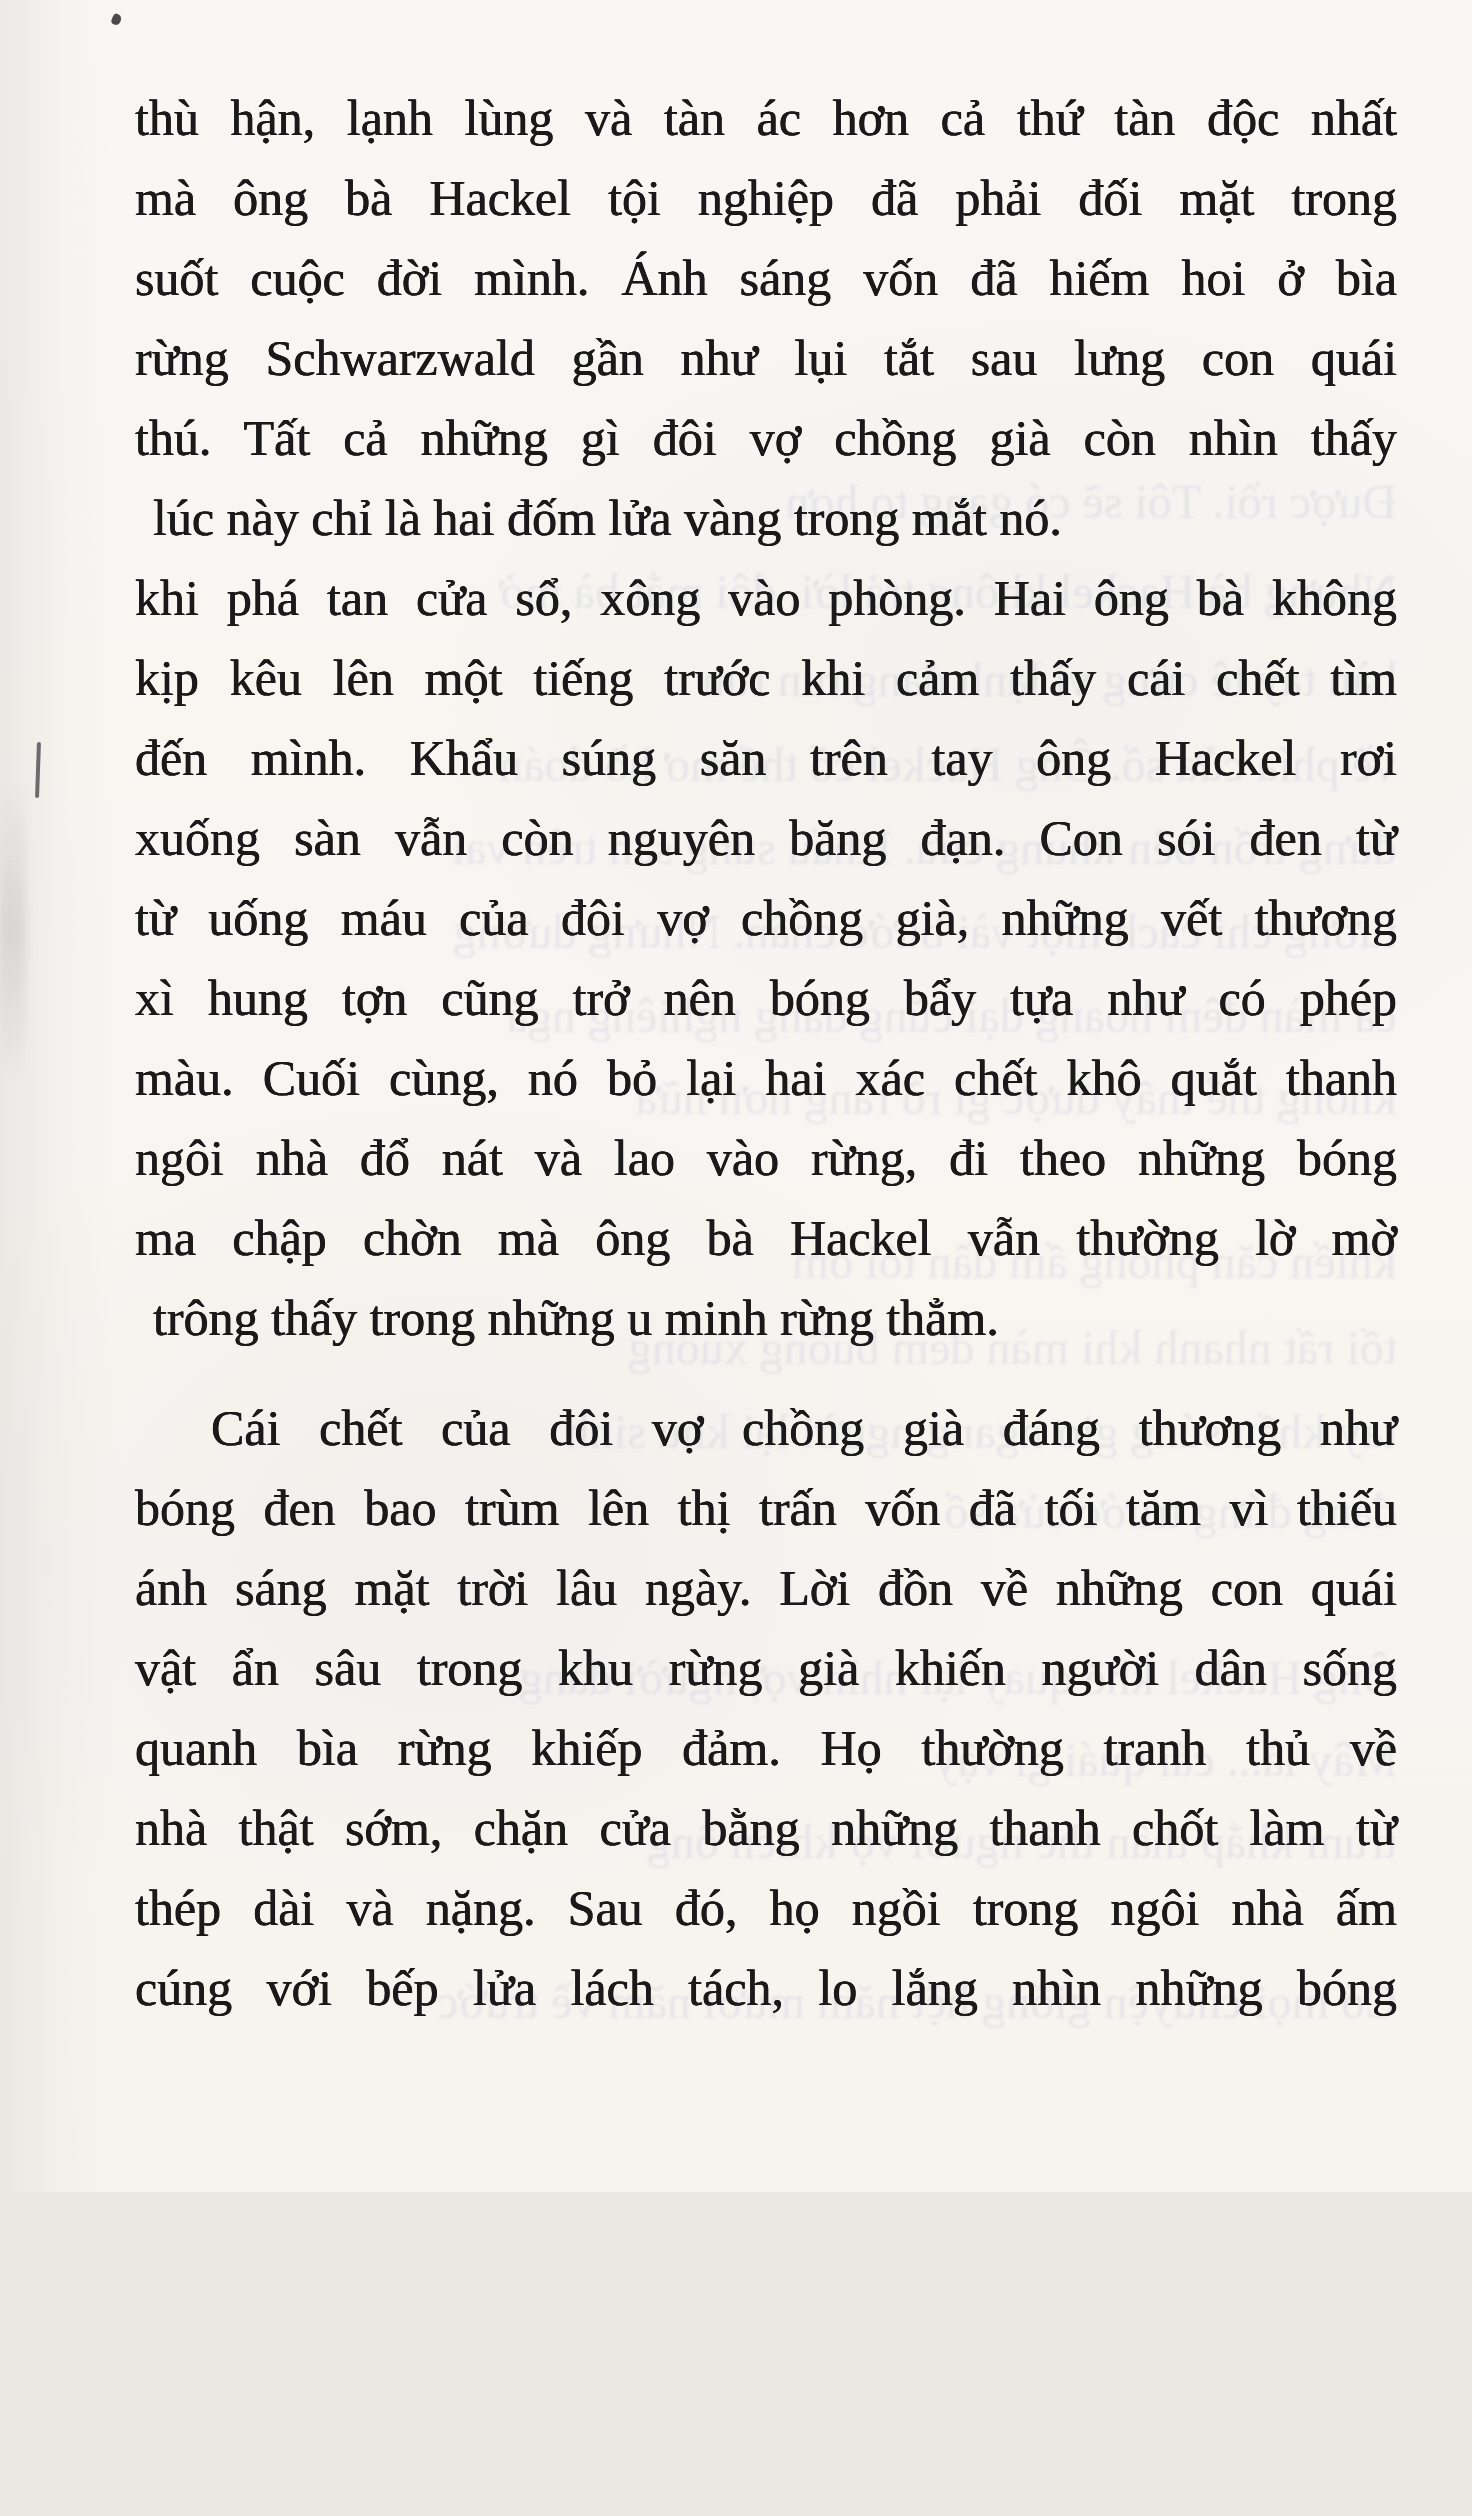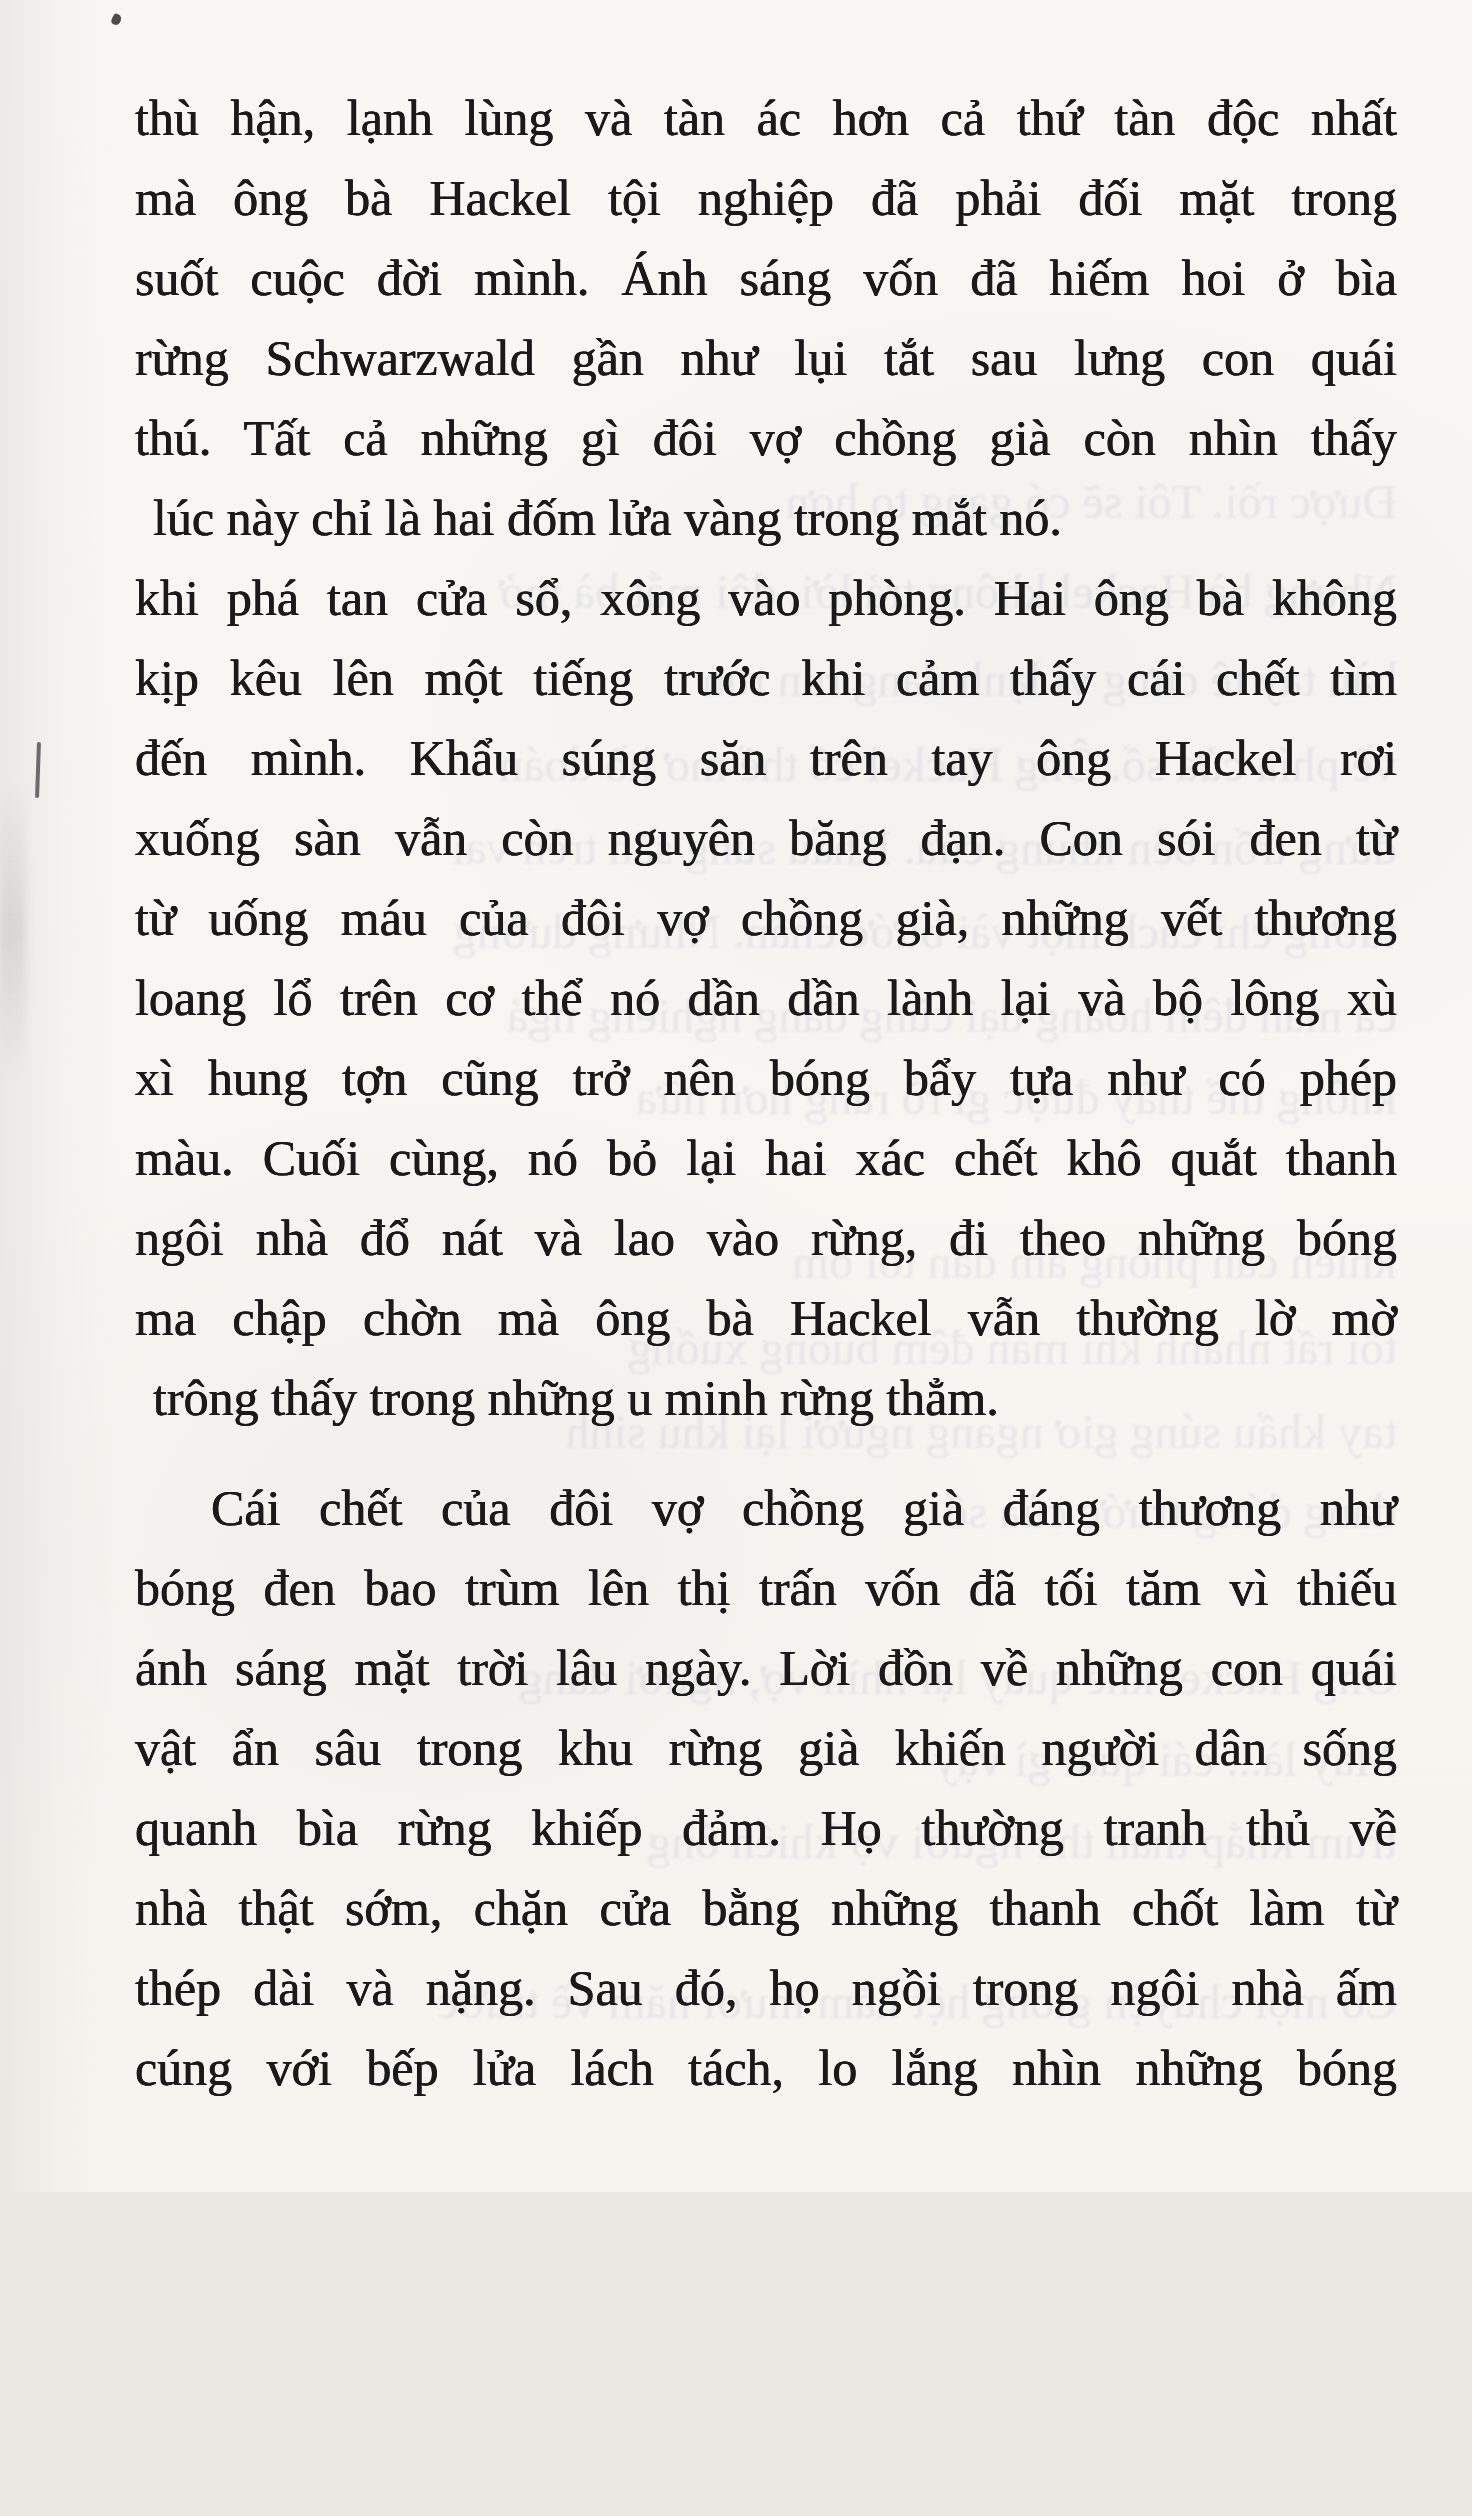--- a/index.html
+++ b/index.html
@@ -111,21 +111,20 @@
       <div class="line">mà ông bà Hackel tội nghiệp đã phải đối mặt trong</div>
       <div class="line">suốt cuộc đời mình. Ánh sáng vốn đã hiếm hoi ở bìa</div>
       <div class="line">rừng Schwarzwald gần như lụi tắt sau lưng con quái</div>
       <div class="line">thú. Tất cả những gì đôi vợ chồng già còn nhìn thấy</div>
       <div class="line para-end">lúc này chỉ là hai đốm lửa vàng trong mắt nó.</div>
       <div class="line">khi phá tan cửa sổ, xông vào phòng. Hai ông bà không</div>
       <div class="line">kịp kêu lên một tiếng trước khi cảm thấy cái chết tìm</div>
       <div class="line">đến mình. Khẩu súng săn trên tay ông Hackel rơi</div>
       <div class="line">xuống sàn vẫn còn nguyên băng đạn. Con sói đen từ</div>
       <div class="line">từ uống máu của đôi vợ chồng già, những vết thương</div>
-      <div class="line">loang lổ trên cơ thể nó dần dần lành lại và bộ lông xù</div>
       <div class="line">xì hung tợn cũng trở nên bóng bẩy tựa như có phép</div>
       <div class="line">màu. Cuối cùng, nó bỏ lại hai xác chết khô quắt thanh</div>
       <div class="line">ngôi nhà đổ nát và lao vào rừng, đi theo những bóng</div>
       <div class="line">ma chập chờn mà ông bà Hackel vẫn thường lờ mờ</div>
       <div class="line para-end">trông thấy trong những u minh rừng thẳm.</div>
       <div class="line indent para-gap">Cái chết của đôi vợ chồng già đáng thương như</div>
       <div class="line">bóng đen bao trùm lên thị trấn vốn đã tối tăm vì thiếu</div>
       <div class="line">ánh sáng mặt trời lâu ngày. Lời đồn về những con quái</div>
       <div class="line">vật ẩn sâu trong khu rừng già khiến người dân sống</div>
       <div class="line">quanh bìa rừng khiếp đảm. Họ thường tranh thủ về</div>

